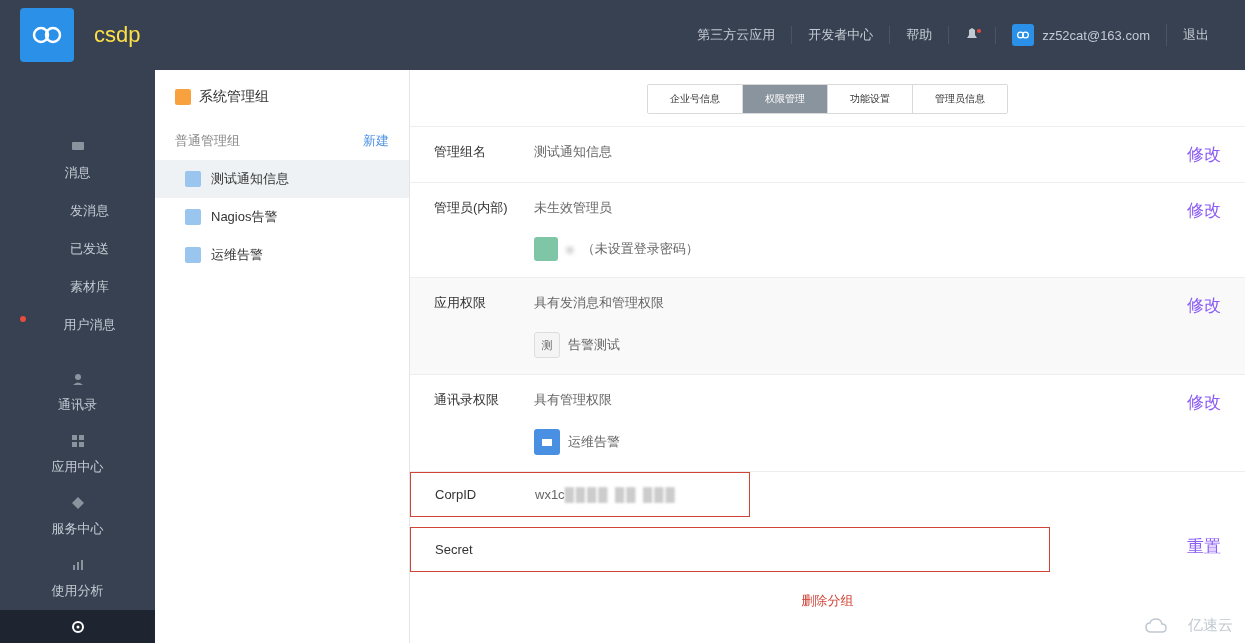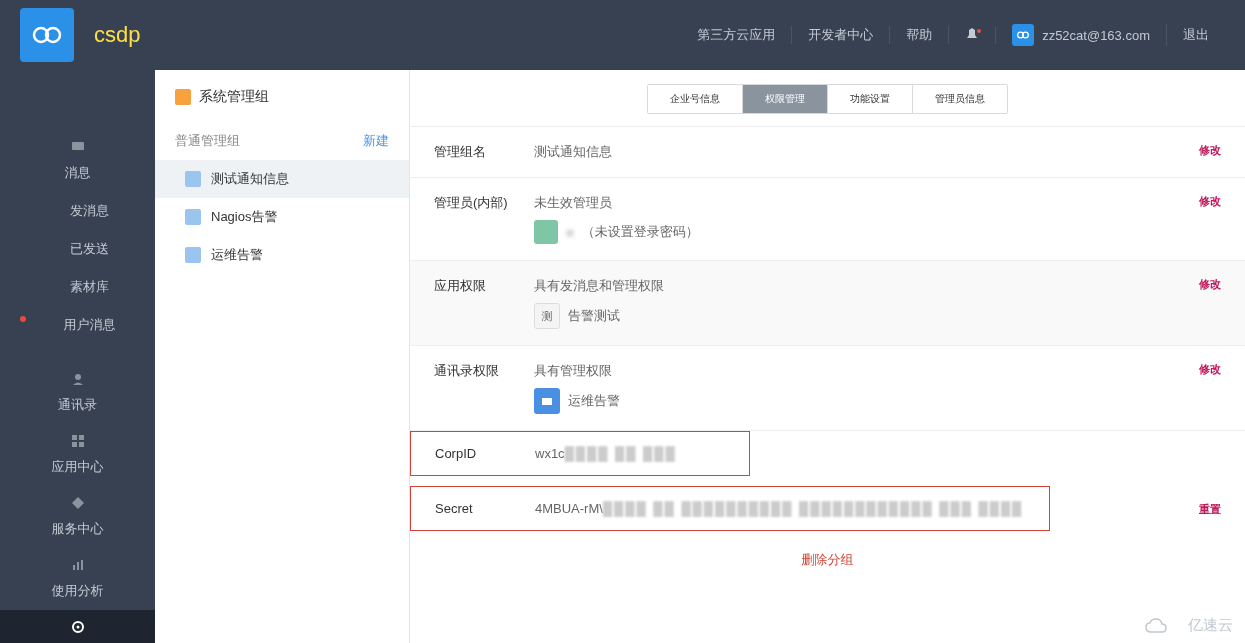--- a/index.html
+++ b/index.html
@@ -32,22 +32,22 @@
 .group-item.selected { background: #eef2f5; }
 .main-area { flex: 1; background: #fff; overflow: auto; }
 .tab-bar { display: flex; justify-content: center; padding: 14px 0 12px; border-bottom: 1px solid #eee; }
 .tab-group { display: flex; border: 1px solid #d9d9d9; border-radius: 2px; overflow: hidden; }
 .tab { padding: 7px 22px; border-right: 1px solid #d9d9d9; cursor: pointer; font-size: 10px; background: #fff; }
 .tab:last-child { border-right: none; }
 .tab.active { background: #8a949e; color: #fff; }
 .detail-section { display: flex; padding: 16px 24px; border-bottom: 1px solid #eee; align-items: flex-start; }
 .detail-label { width: 100px; color: #333; font-size: 13px; flex-shrink: 0; }
 .detail-value { flex: 1; color: #666; font-size: 13px; }
-.detail-action { color: #be185d; cursor: pointer; font-size: 11px; font-weight: bold; }
-.value-row { display: flex; align-items: center; gap: 8px; margin-top: 8px; }
+.detail-action { color: #8b5cf6; cursor: pointer; font-size: 17px; }
+.value-row { display: flex; align-items: center; gap: 8px; margin-top: 20px; }
 .small-avatar { width: 24px; height: 24px; background: #7fc6a6; border-radius: 3px; }
 .small-blue-icon { width: 26px; height: 26px; background: #4a90e2; border-radius: 3px; display: flex; align-items: center; justify-content: center; color: #fff; }
 .small-gray-box { width: 26px; height: 26px; background: #f4f4f4; border: 1px solid #ddd; border-radius: 3px; display: flex; align-items: center; justify-content: center; font-size: 11px; }
 .red-box { border: 1px solid #d04437; padding: 14px 0; margin: 0; }
 .red-row { padding: 0 24px; display: flex; align-items: center; }
 .red-row .detail-label { width: 100px; }
 .blur-text { color: #ccc; letter-spacing: 2px; filter: blur(1px); }
 .delete-link { text-align: center; padding: 20px; color: #d04437; cursor: pointer; font-size: 13px; }
 .watermark { position: fixed; bottom: 8px; right: 12px; color: #c0c8d0; font-size: 15px; display: flex; align-items: center; gap: 21px; }
 .section-grayed { background: #f9f9f9; }
@@ -234,23 +234,20 @@
           <div class="red-row">
             <div class="detail-label">CorpID</div>
             <div class="detail-value">
               <span>wx1c</span><span class="blur-text">████ ██ ███</span>
             </div>
           </div>
         </div>
         <div class="red-box" style="width:640px;">
           <div class="red-row">
             <div class="detail-label">Secret</div>
-            <div class="detail-value">
-              <span>4MBUA-rM\</span><span class="blur-text">████ ██ ██████████ ████████████ ███ ████</span>
-            </div>
           </div>
         </div>
       </div>
       <div style="display:flex; align-items:flex-end; padding-bottom:14px;">
         <span class="detail-action">重置</span>
       </div>
     </div>
 
     <div class="delete-link">删除分组</div>
   </div>

